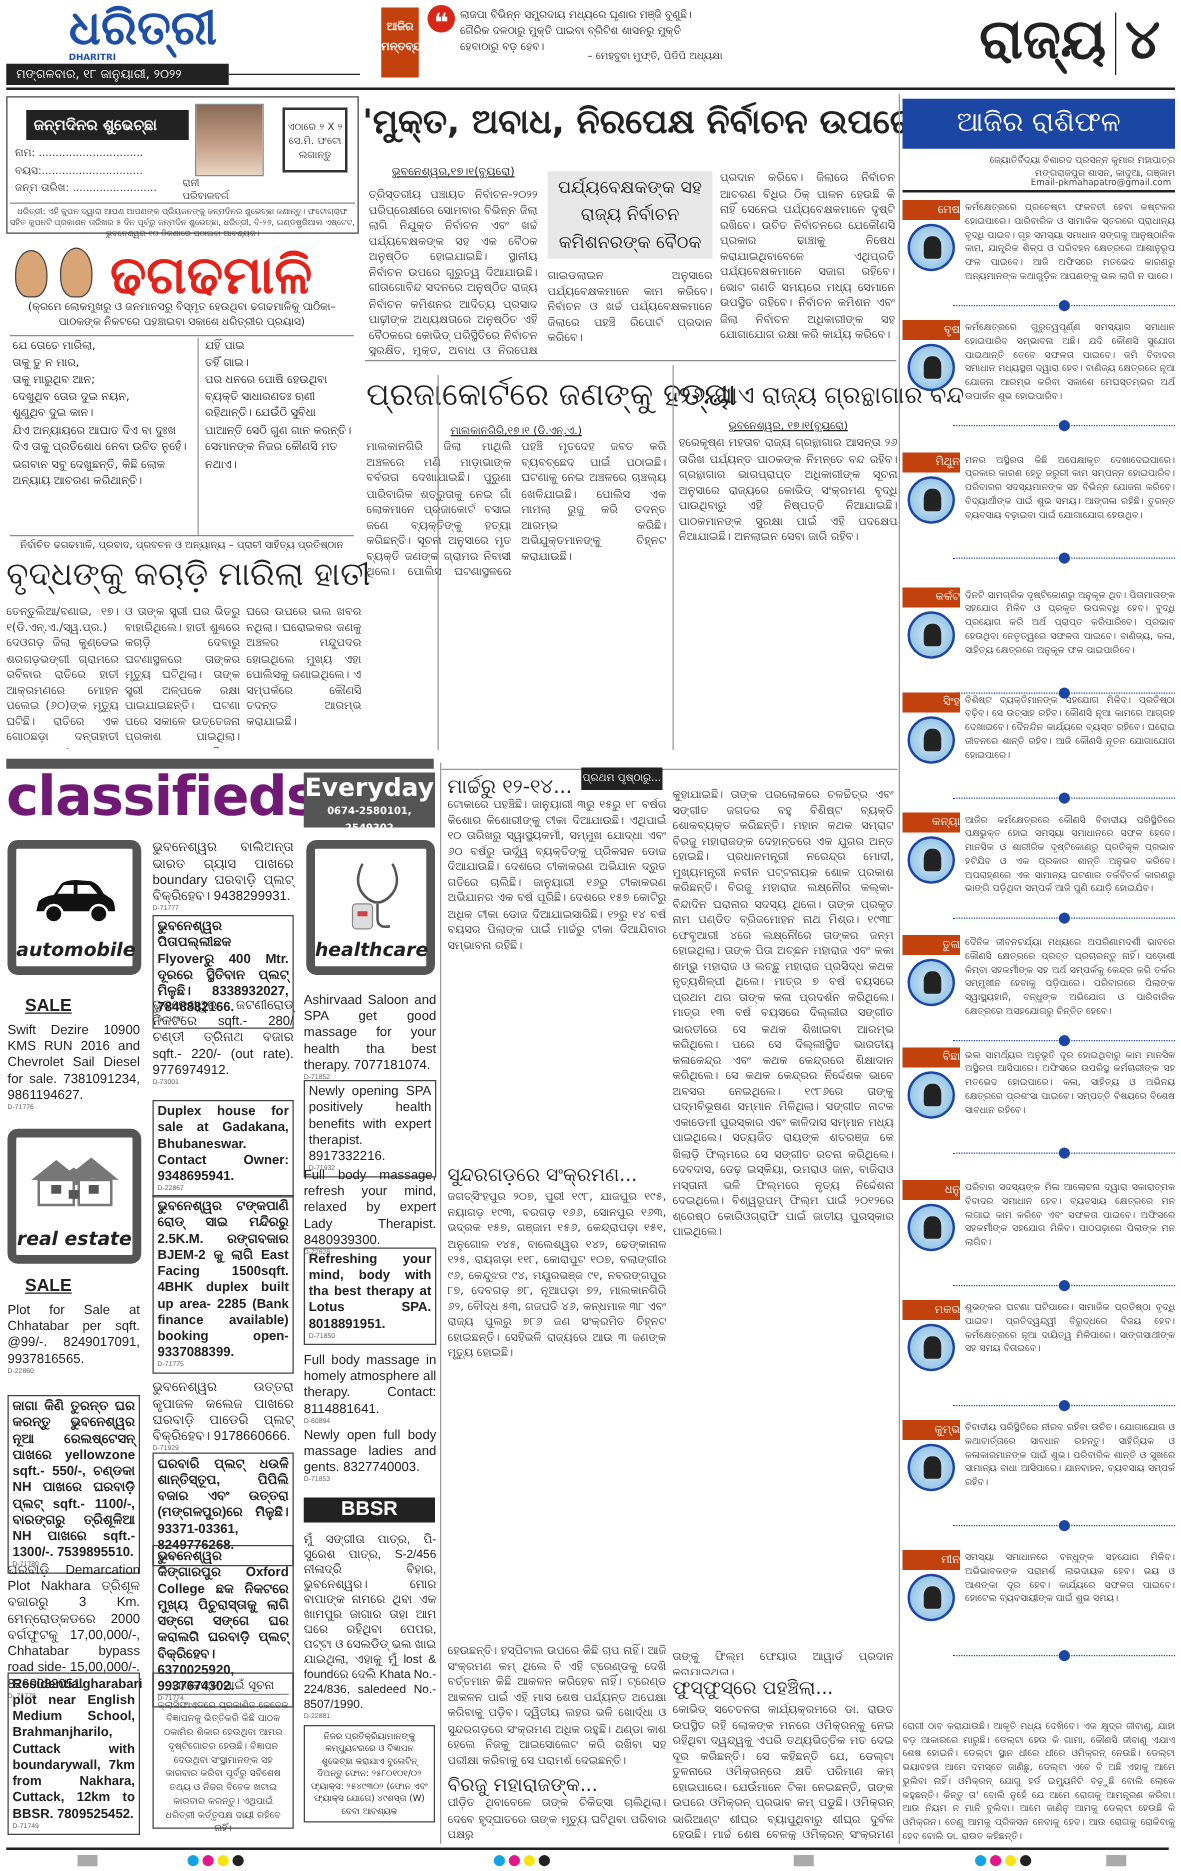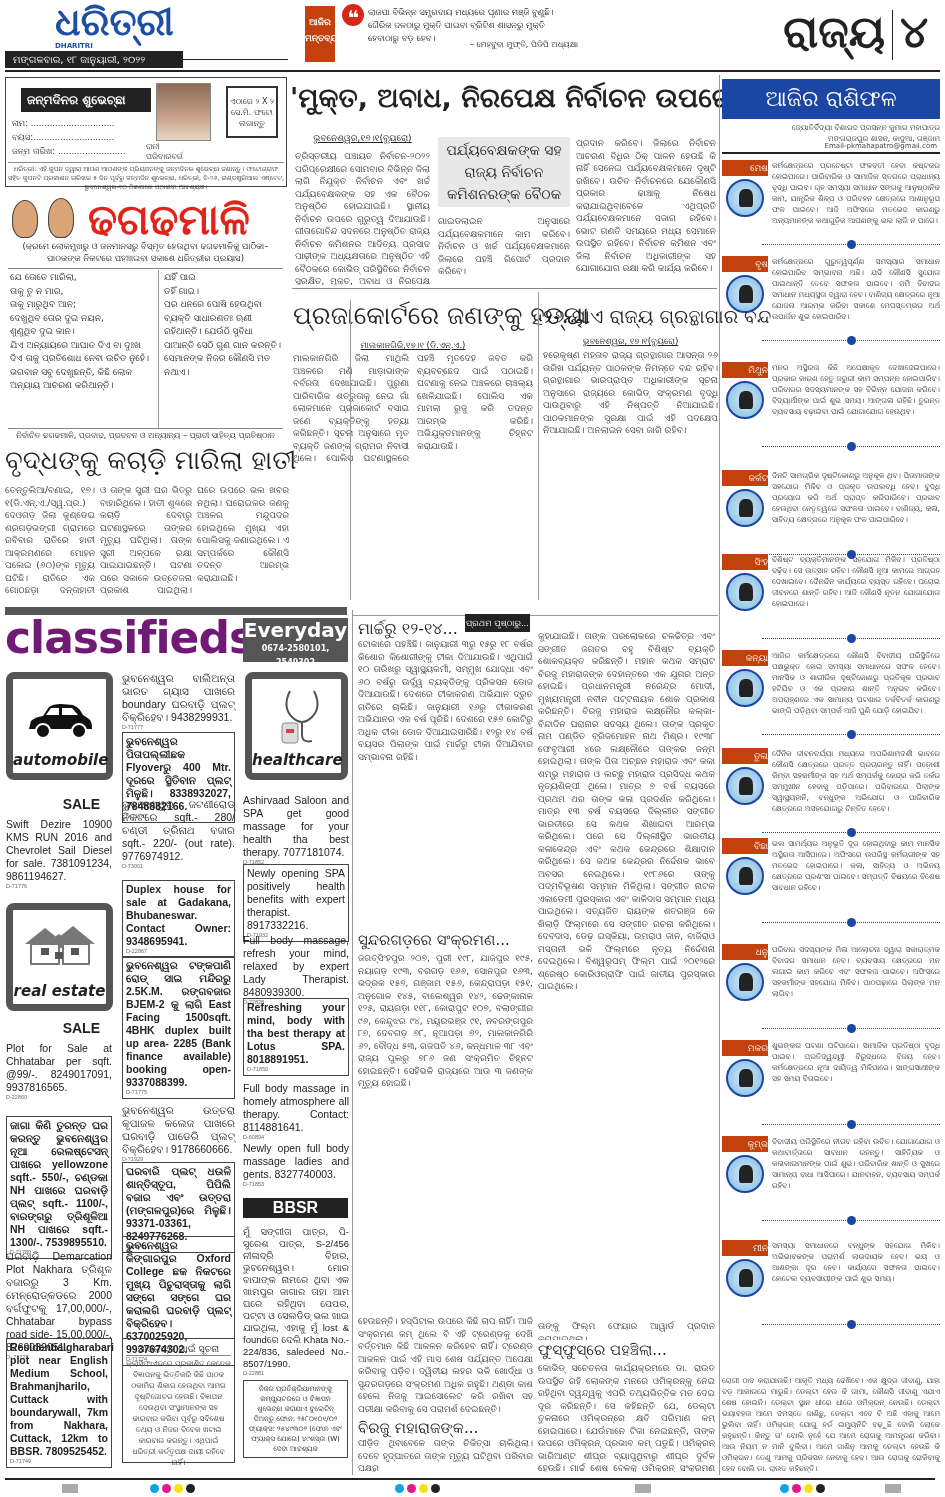--- a/index.html
+++ b/index.html
@@ -64,21 +64,21 @@
 #cls-title{left:5px;top:612px;width:238px;font-size:44px;font-weight:bold;line-height:52px;color:#701a75;letter-spacing:-1px}
 #cls-everyday{left:243px;top:618px;width:105px;height:44px;background:#555;color:#fff;text-align:center}
 #cls-everyday-word{font-size:20px;font-weight:bold;line-height:24px;display:block}
 #cls-phone{font-size:8px;font-weight:bold;display:block;line-height:14px}
 .cat-box{position:absolute;border:7px solid #555;border-radius:8px;background:#fff}
 .cat-label{position:absolute;left:0;right:0;bottom:4px;text-align:center;font-style:italic;font-weight:bold;font-size:15px;color:#222}
 .ad{position:absolute;font-family:"Liberation Sans",sans-serif;font-size:10.5px;line-height:13px;color:#222;text-align:justify}
 .ad.boxed{border:1px solid #444;padding:2px 3px}
 .ad.bold{font-weight:bold}
 .ad .code{font-size:5.5px;color:#666;display:block;line-height:7px;font-weight:normal}
-.ad-head{position:absolute;font-family:"Liberation Sans",sans-serif;font-weight:bold;font-size:14px;text-align:right}
+.ad-head{position:absolute;font-family:"Liberation Sans",sans-serif;font-weight:bold;font-size:14px;text-decoration:underline;text-align:left}
 #lost-banner{left:243px;top:1198px;width:105px;height:20px;background:#222;color:#fff;font-family:"Liberation Sans",sans-serif;font-weight:bold;font-size:16px;text-align:center;line-height:20px}
 #notice-box{left:122px;top:1338px;width:113px;height:125px;border:1px solid #444;padding:3px}
 #notice-title{font-size:9.5px;text-align:center;border-bottom:1px solid #888;line-height:13px;margin-bottom:2px}
 #notice-body{font-size:7.5px;line-height:11px;text-align:center;color:#333}
 #sub-box{left:243px;top:1380px;width:105px;height:78px;border:1px solid #444;font-size:7px;line-height:10px;text-align:center;padding:3px}
 
 #cont-hr{left:353px;top:615px;width:365px;height:1px;background:#999}
 #cont-marg-head{left:358px;top:618px;width:100px;font-size:16px;line-height:22px;white-space:nowrap}
 #cont-tag{left:465px;top:614px;width:65px;height:18px;background:#222;color:#fff;font-size:8.5px;line-height:18px;text-align:center}
 #cont-col1{left:358px;top:638px;width:175px;height:290px}

